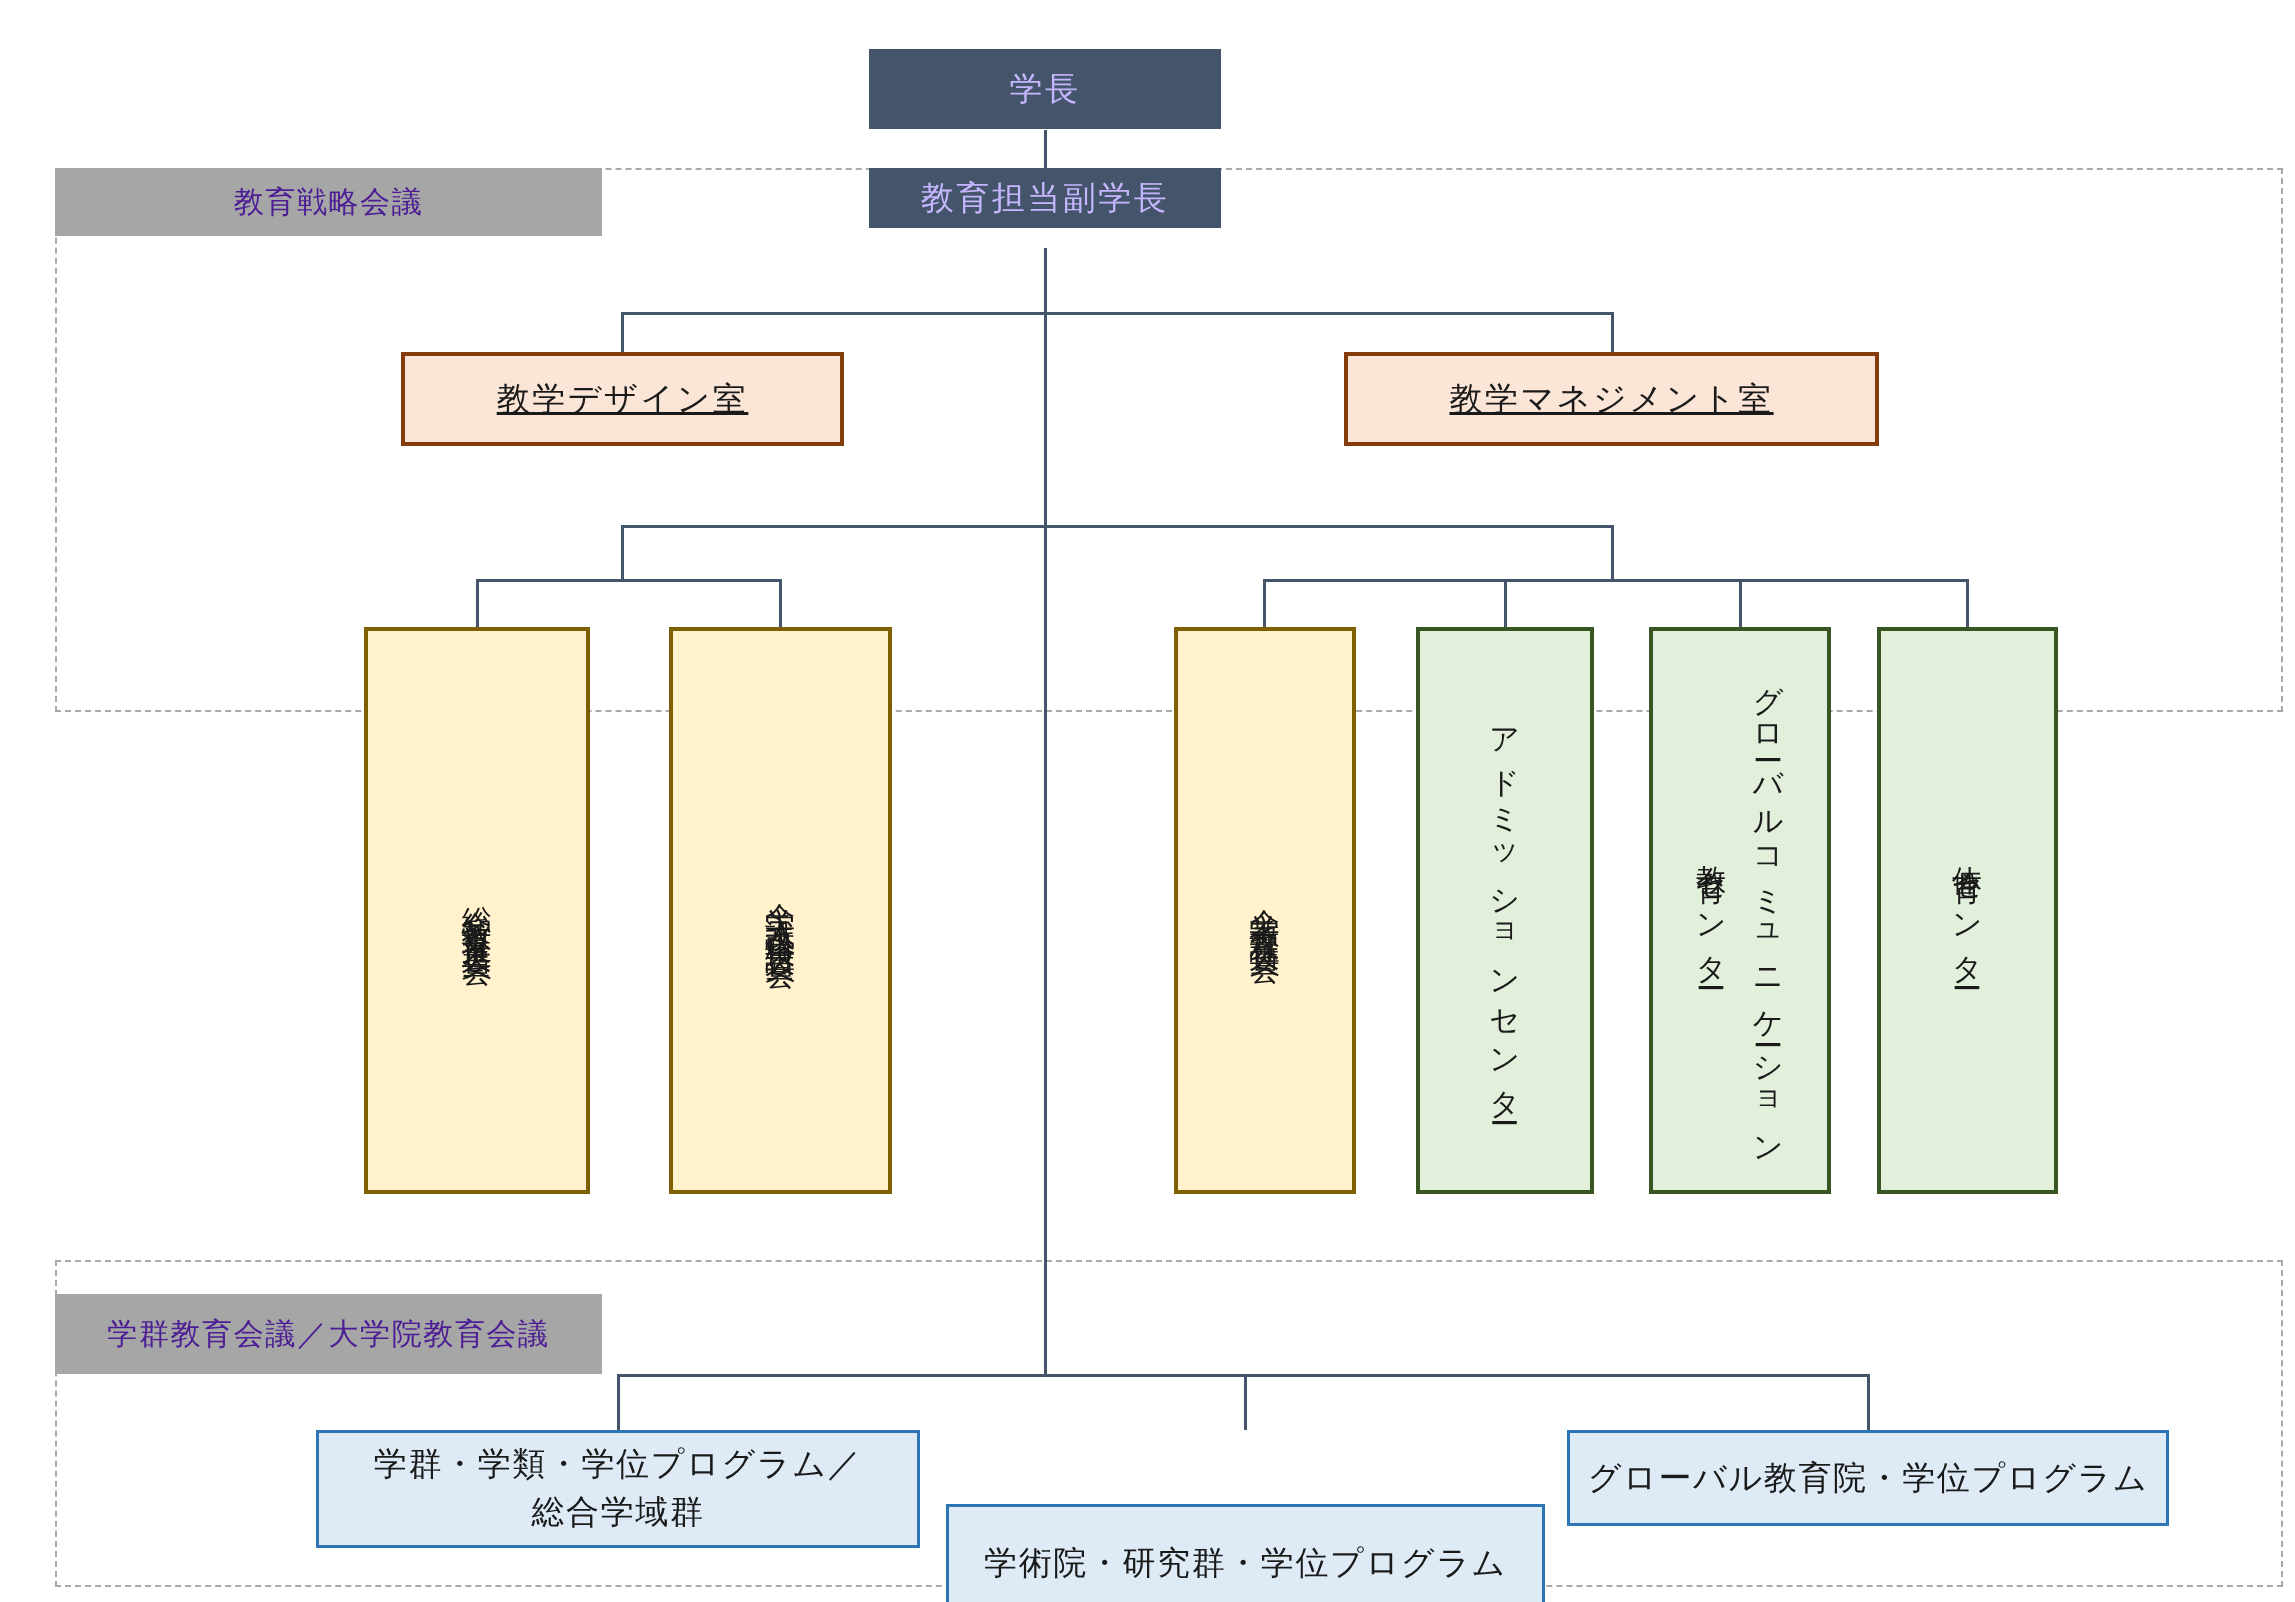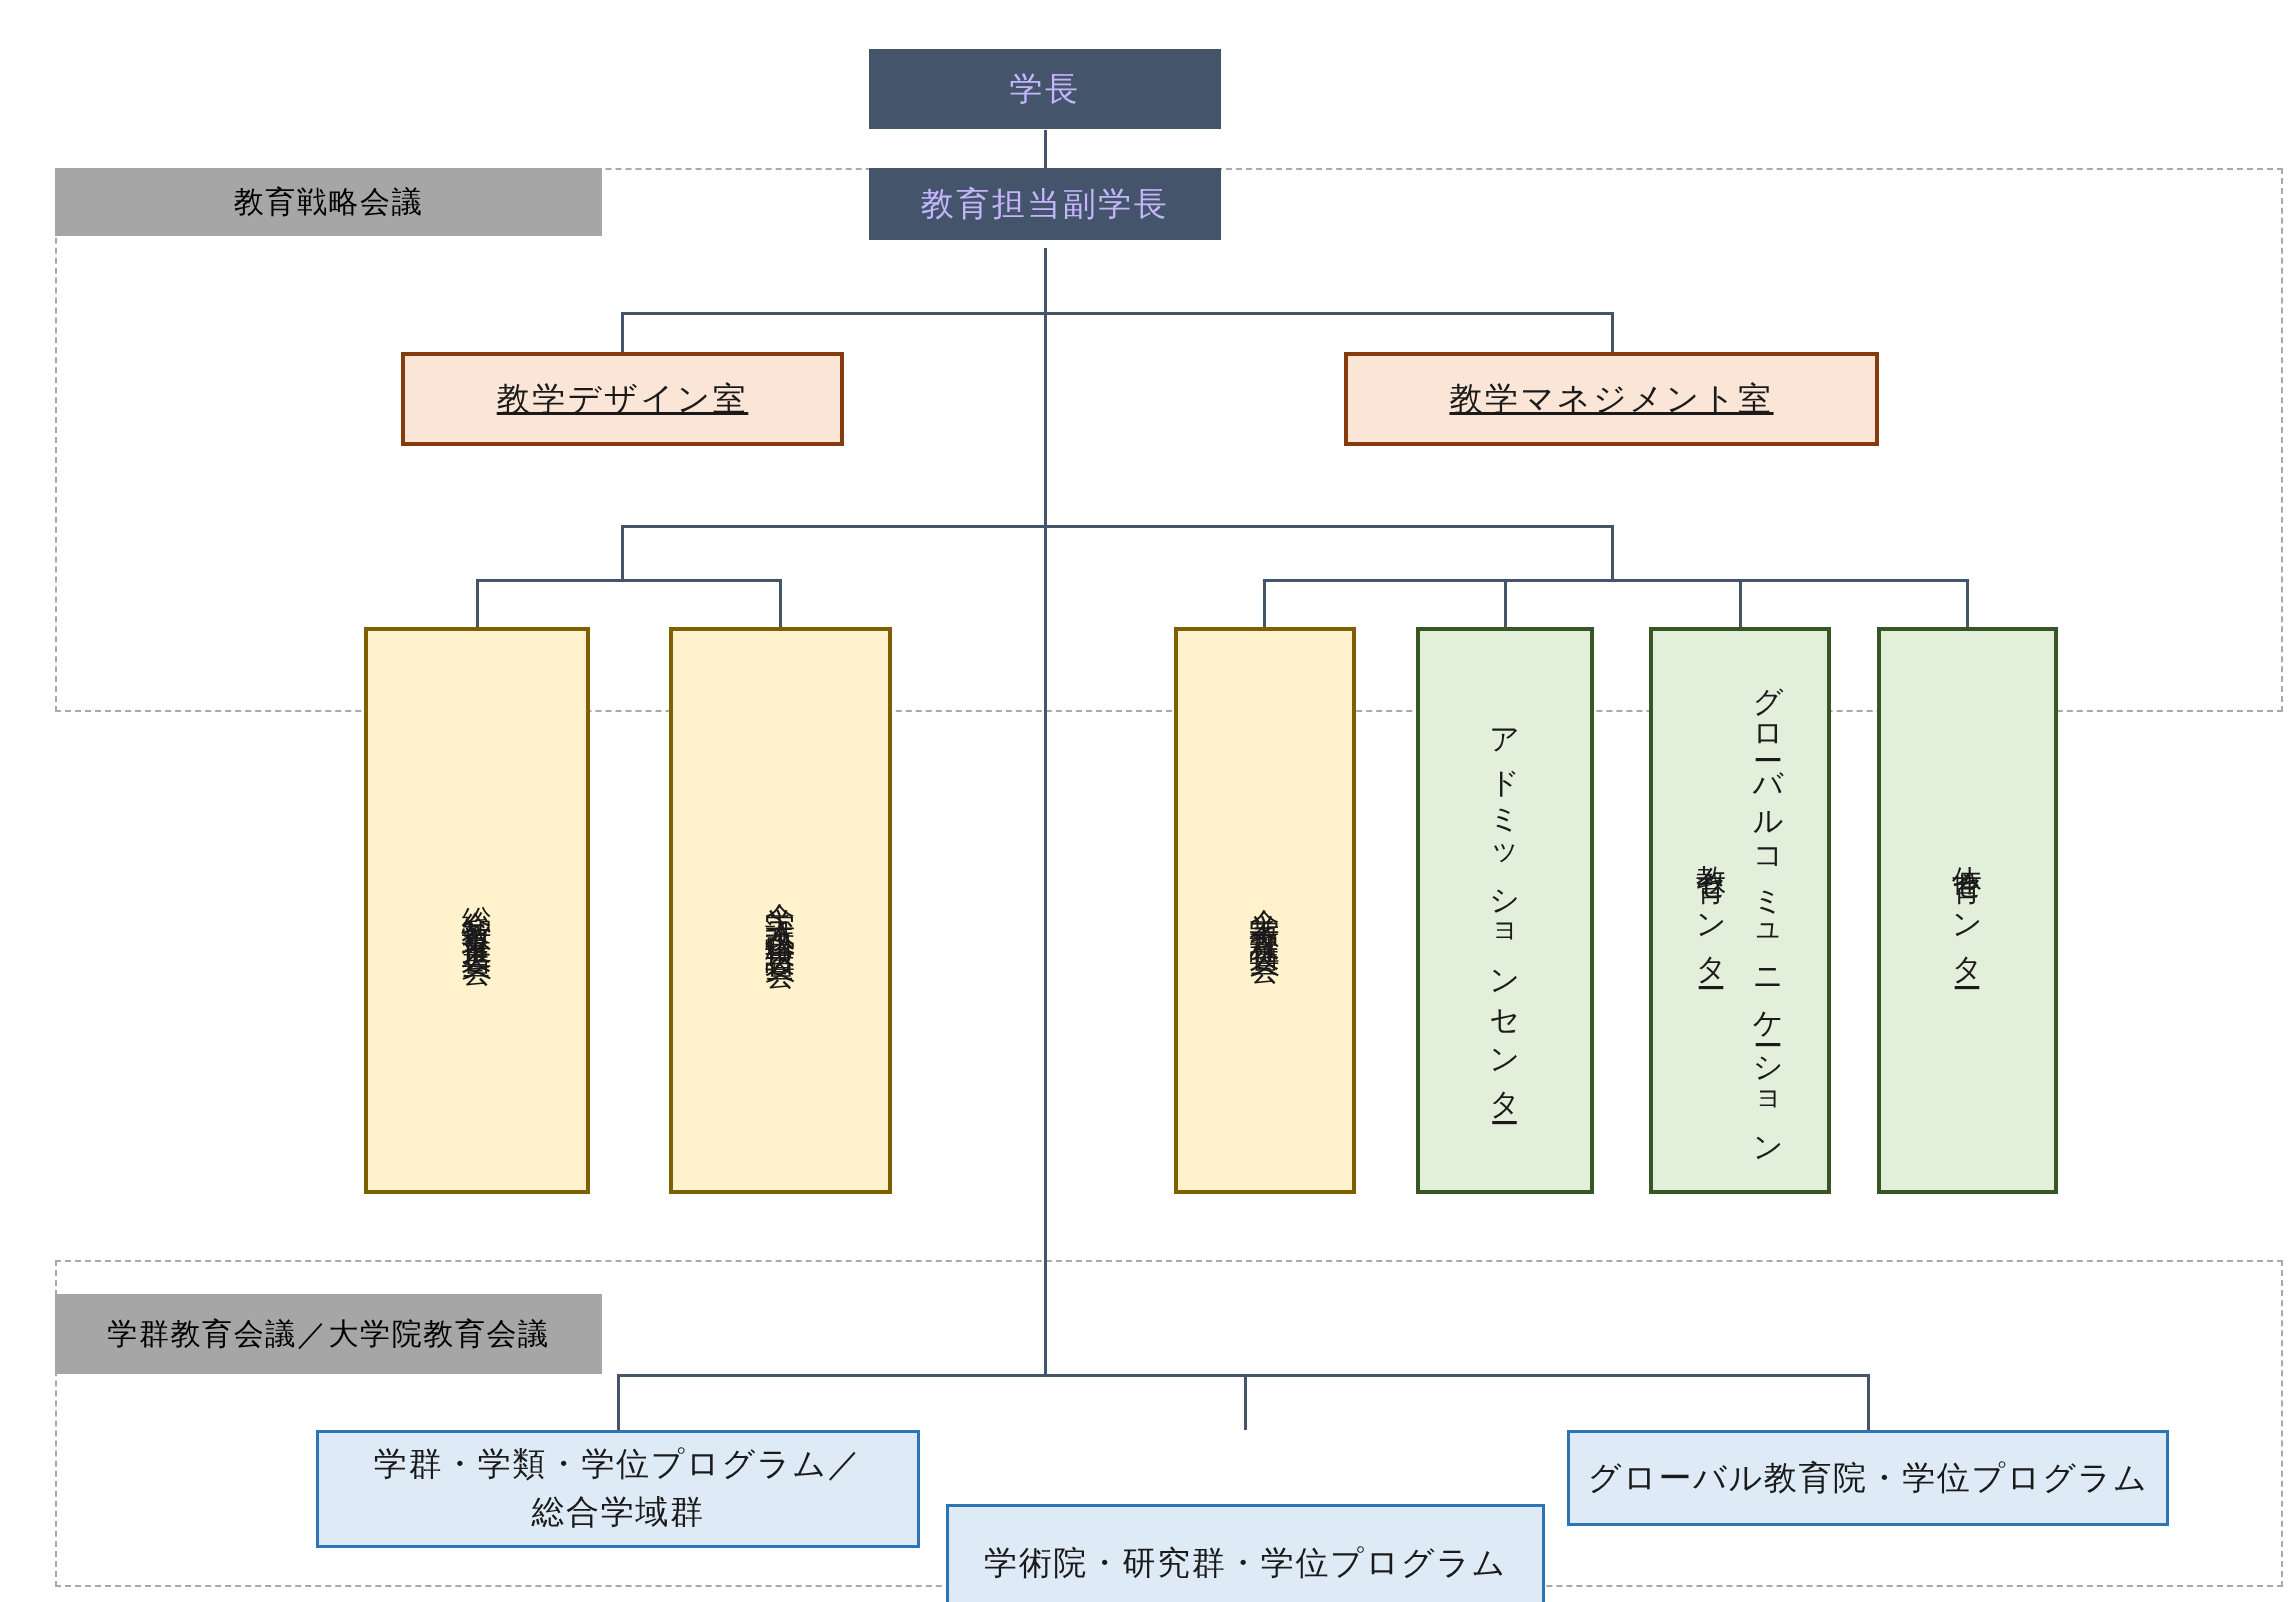--- a/index.html
+++ b/index.html
@@ -13,21 +13,21 @@
   }
   .abs { position: absolute; box-sizing: border-box; }
 
   
   .region {
     border: 2.5px dashed #a9a9a9;
     background: transparent;
   }
   .region-label {
     background: #a6a6a6;
-    color: #000000;
+    color: #4c1d95;
     display: flex;
     align-items: center;
     justify-content: center;
     font-size: 30px;
     letter-spacing: 1.6px;
     z-index: 3;
   }
 
   
   .line { background: #44546a; z-index: 1; }
@@ -96,21 +96,21 @@
     <span>教育戦略会議</span>
   </div>
   <div class="abs region-label" style="left:55px; top:1260px; width:547px; height:80px;margin-top:34px;">
     <span>学群教育会議／大学院教育会議</span>
   </div>
 
   <div class="abs node box-dark" style="left:869px; top:49px; width:352px; height:80px;">
     <span>学長</span>
   </div>
 
-  <div class="abs node box-dark" style="left:869px; top:168px; width:352px; height:72px;">
+  <div class="abs node box-dark" style="left:869px; top:168px; width:352px; height:60px;">
     <span>教育担当副学長</span>
   </div>
 
   <div class="abs node box-peach" style="left:401px; top:352px; width:443px; height:94px;">
     <span>教学デザイン室</span>
   </div>
   <div class="abs node box-peach" style="left:1344px; top:352px; width:535px; height:94px;">
     <span>教学マネジメント室</span>
   </div>
 

